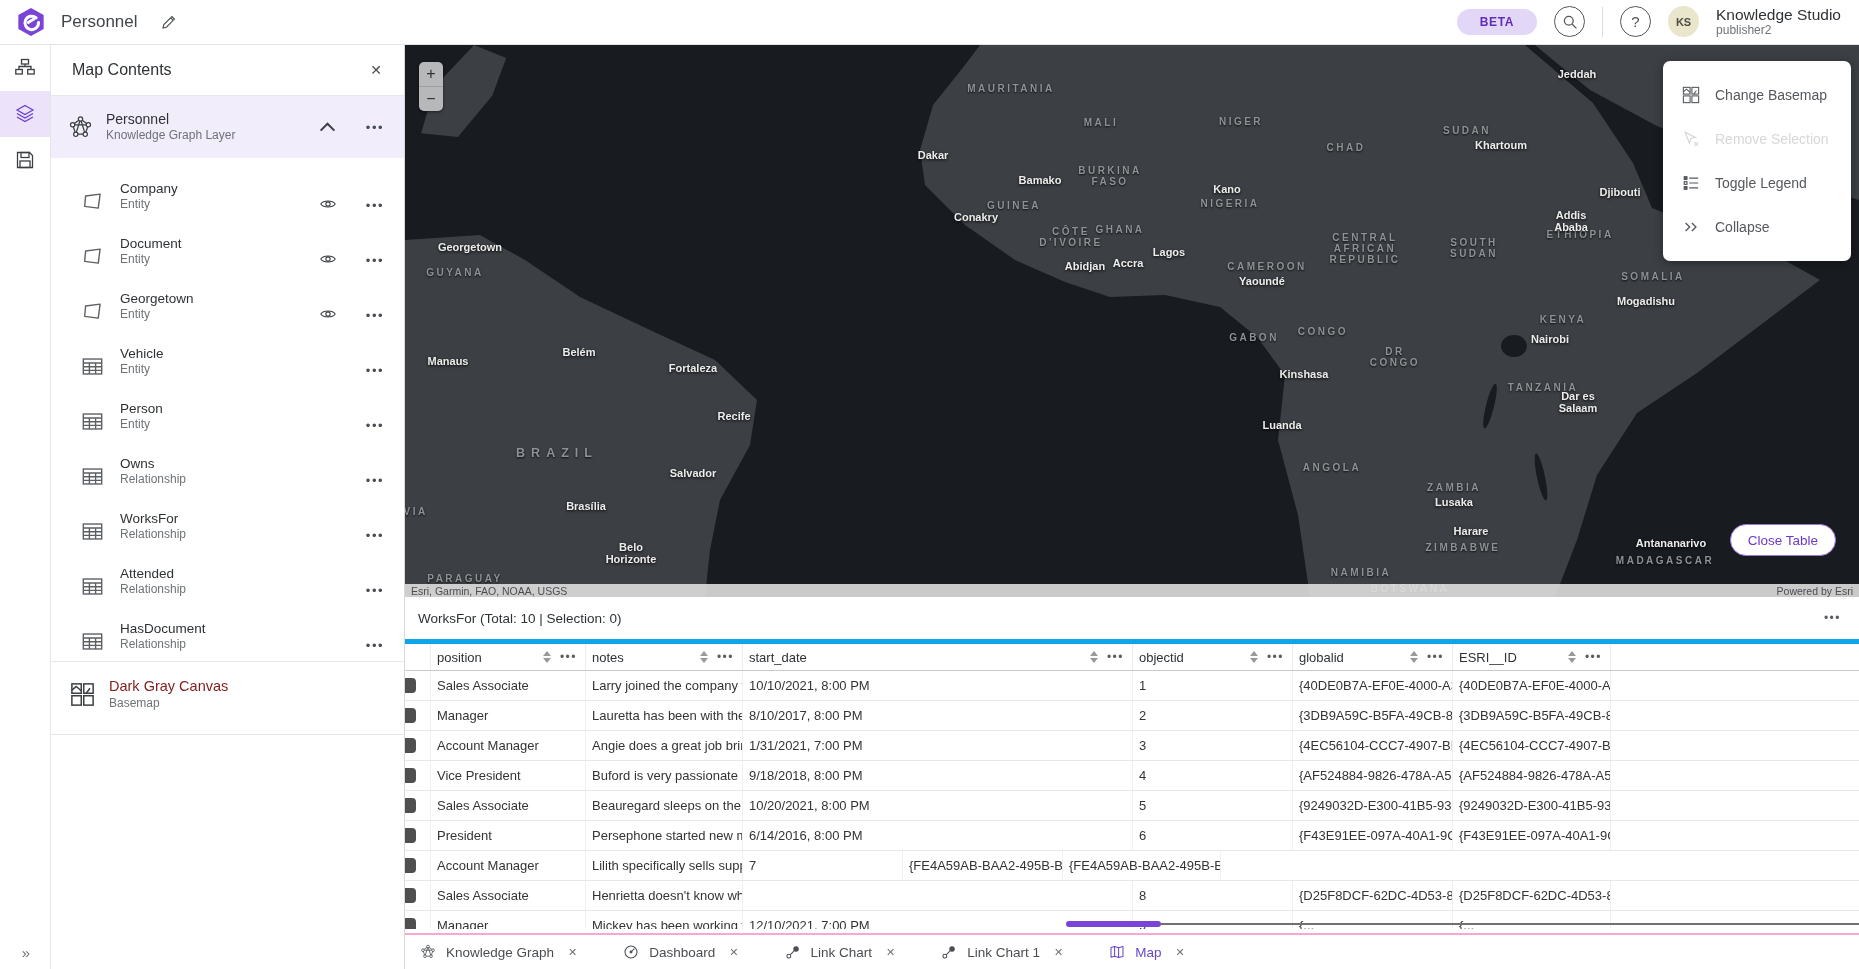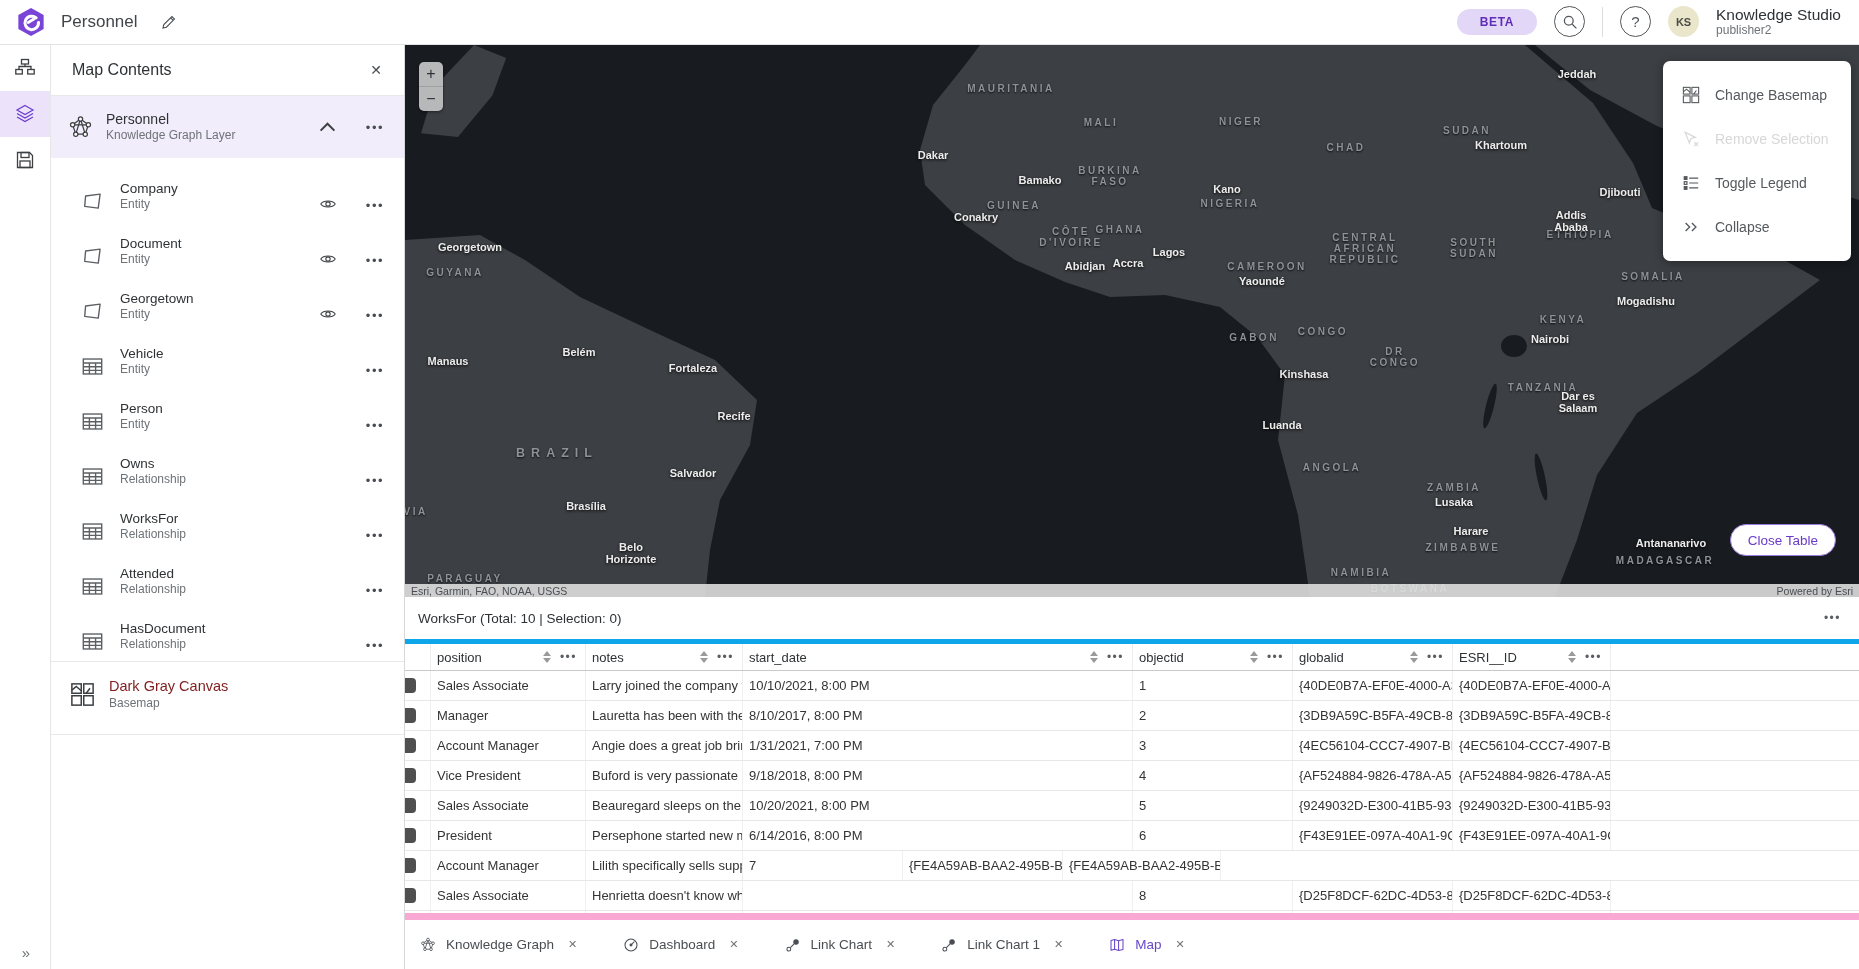--- a/index.html
+++ b/index.html
@@ -101,21 +101,21 @@
   .tri-down{width:0;height:0;border-left:4px solid transparent;border-right:4px solid transparent;border-top:5px solid #9a9a9a}
   .hdots{font-size:12px;letter-spacing:1.5px;color:#5a5e62;cursor:pointer}
   .trow{display:flex;height:30px;border-bottom:1px solid #e7e7e7;box-sizing:border-box;align-items:center}
   .tcell{font-size:13px;color:#343434;padding:0 6px;box-sizing:border-box;white-space:nowrap;overflow:hidden;
          border-right:1px solid #f0f0f0;flex:none;height:100%;display:flex;align-items:center}
   .cbcell{justify-content:center}
   .cb{width:15px;height:15px;border-radius:4px;background:#4f4f4f;cursor:pointer}
   .hscroll-thumb{position:absolute;left:680px;bottom:2px;width:95px;height:6px;border-radius:3px;background:#7a45d6;z-index:25}
   .hscroll-track{position:absolute;left:775px;right:0;bottom:4px;height:2px;background:#707070;z-index:24}
   
-  .tabs{position:absolute;left:385px;right:0;bottom:0;height:56px;background:#fff;border-top:7px solid #f9a8d4;
+  .tabs{position:absolute;left:385px;right:0;bottom:0;height:36px;background:#fff;border-top:2px solid #f9a8d4;
         display:flex;align-items:center;padding-left:35px;gap:46px;box-sizing:border-box;z-index:30}
   .tab{display:flex;align-items:center;gap:10px;font-size:13.5px;color:#4a4e52;cursor:pointer}
   .tab .icn{width:16px;height:16px}
   .tab.active{color:#6847c9}
   .tab .tclose{font-size:11px;color:#6e7377;margin-left:4px}
 </style>
 </head>
 <body>
 
 <header>

